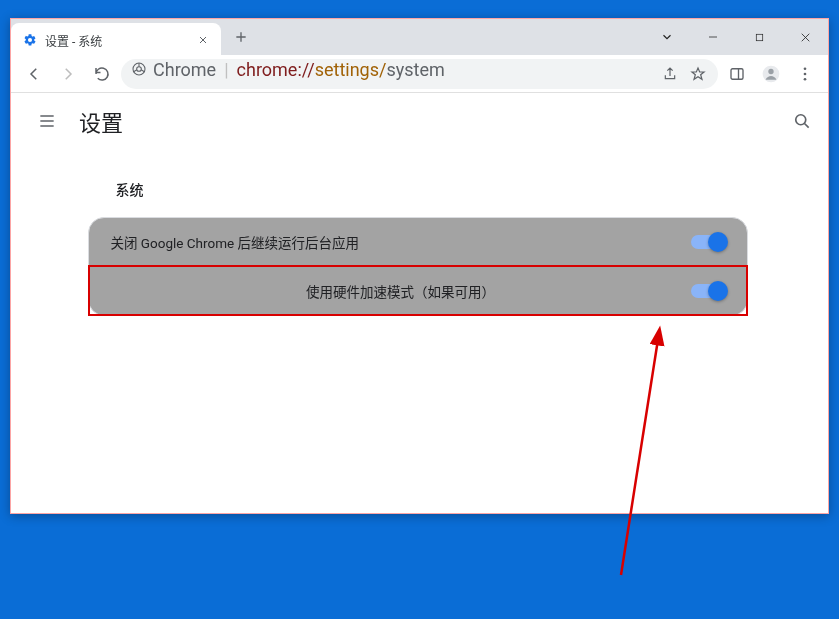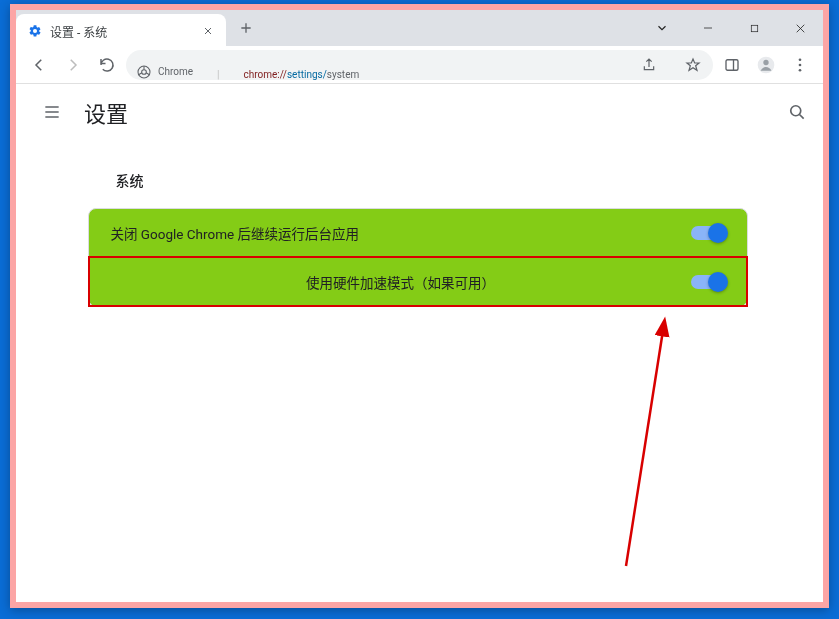--- a/index.html
+++ b/index.html
@@ -10,24 +10,24 @@
     overflow: hidden;
     background: #0a6dd6;
   }
   .desktop {
     position: relative;
     width: 839px; height: 619px;
     background: #0a6dd6;
   }
   .browser-window {
     position: absolute;
-    left: 10px; top: 4px;
-    width: 819px; height: 604px;
+    left: 10px; top: 18px;
+    width: 819px; height: 496px;
     background: #fff;
-    border: 6px solid #fca5a5;
+    border: 1px solid #fca5a5;
     box-shadow: 0 2px 10px rgba(0,0,0,0.3);
   }
 
   
   .titlebar {
     height: 36px;
     display: flex;
     align-items: stretch;
     background: #dee1e6;
   }
@@ -70,29 +70,29 @@
   }
   .tool-icon {
     width:30px;height:30px;display:flex;align-items:center;justify-content:center;
     color:#5f6368; border-radius:50%; cursor:pointer;
   }
   .tool-icon.disabled { color:#bdbdbd; cursor:default; }
   .omnibox {
     flex:1; height:30px;
     background:#f1f3f4;
     border-radius:15px;
-    display:flex;align-items:flex-end;
-    padding:0 10px; gap:24px;
-    font-size:10px; color:#5f6368;
+    display:flex;align-items:flex-start;
+    padding:0 10px; gap:8px;
+    font-size:18px; color:#5f6368;
   }
   .omnibox .site-id { display:flex; align-items:center; gap:6px; color:#5f6368; }
   .omnibox .url-sep { color:#c0c0c0; }
   .omnibox .url-host { color:#7f1d1d; }
   .omnibox .url-path { color:#5f6368; }
-  .omnibox .url-path strong { color:#0369a1; font-weight:400; }
+  .omnibox .url-path strong { color:#a16207; font-weight:400; }
   .omnibox-spacer{flex:1;}
 
   
   .page {
     position:relative;
     height: calc(100% - 36px - 38px);
     background:#fff;
   }
   .settings-appbar {
     height: 56px;
@@ -103,22 +103,22 @@
   }
   .hamburger { width:24px;height:24px;display:flex;align-items:center;justify-content:center;color:#5f6368;cursor:pointer;}
   .settings-title { font-size:22px; color:#202124; }
   .appbar-spacer{flex:1;}
   .search-btn { width:24px;height:24px;display:flex;align-items:center;justify-content:center;color:#5f6368;cursor:pointer;}
 
   .content { padding: 20px 4px 0 0; display:flex; flex-direction:column; align-items:center; }
   .section-wrap { width: 660px; }
   .section-title { font-size:14px; color:#202124; padding: 10px 28px 18px 28px; font-weight:500; }
   .card {
-    border:1px solid #dadce0; border-radius:8px;
-    background:#84cc16;
+    border:1px solid #dadce0; border-radius:16px;
+    background:#a3a3a3;
   }
   .row {
     display:flex; align-items:center;
     padding: 14px 22px;
     font-size:13.5px; color:#202124;
   }
   .row + .row { border-top:1px solid #e8eaed; }
   .row-label { flex:1; }
   .row.highlighted { outline: 2px solid #d80000; outline-offset: -1px; text-align: center; }
 

